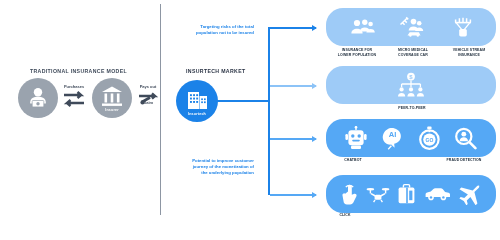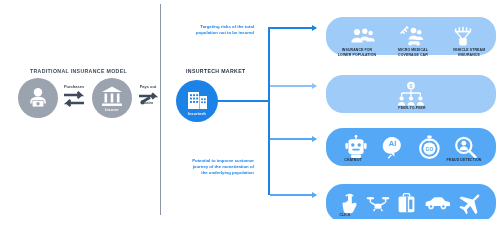--- a/index.html
+++ b/index.html
@@ -70,21 +70,21 @@
     position: absolute; right: -1px; top: -2.2px;
     width: 0; height: 0;
     border-top: 3.3px solid transparent;
     border-bottom: 3.3px solid transparent;
   }
 
   
   .card {
     position: absolute;
     border-radius: 17px;
-    display: flex; align-items: center; justify-content: space-around; margin-top: 9px;
+    display: flex; align-items: center; justify-content: space-around;
   }
   .cell { display: flex; flex-direction: column; align-items: center; }
   .ico { display: block; }
 
   .cap {
     position: absolute;
     font-size: 3.5px; font-weight: bold; line-height: 1.35;
     color: #22303f; text-align: center; letter-spacing: .1px;
   }
 </style>

